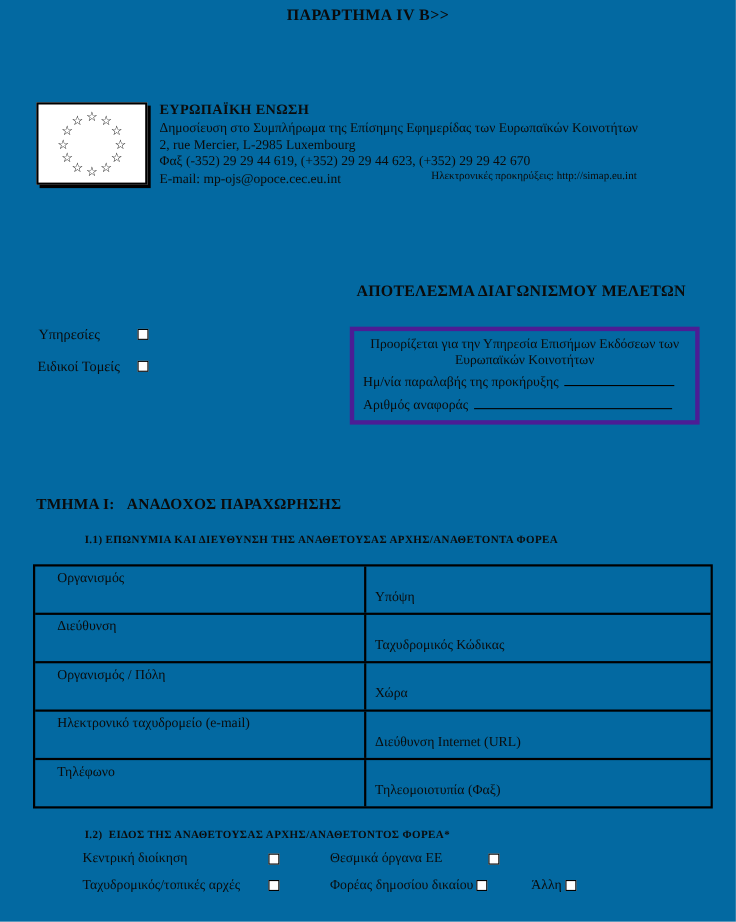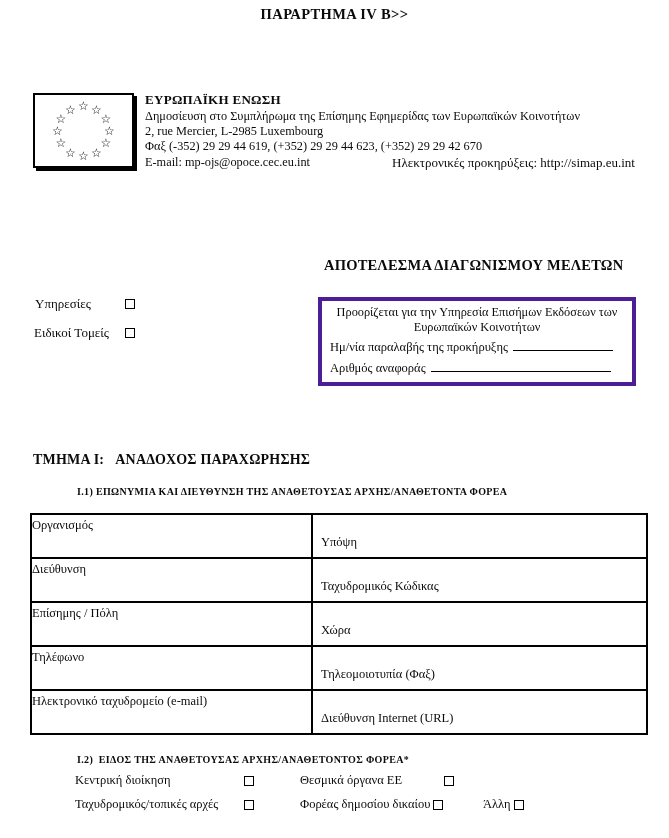--- a/index.html
+++ b/index.html
@@ -1,35 +1,35 @@
 <!DOCTYPE html>
 <html><head>
 <meta charset="utf-8">
 <style>
   html,body { margin:0; padding:0; background:#e8e8e8; }
   #page {
-    position:relative; width:669px; height:838px; background:#ffffff;
+    position:relative; width:669px; height:838px; background:#0369a1;
     font-family:"Liberation Serif", serif; color:#0b0b0b; overflow:hidden;
     margin:0 auto;
   }
   .abs { position:absolute; }
   .doc-title { top:6px; left:0; width:100%; text-align:center; font-weight:bold; font-size:14.5px; letter-spacing:0.4px; }
 
   
   .flag-box { left:33px; top:93px; width:97px; height:71px; border:2px solid #000; box-shadow:3px 3px 0 #000; background:#fff; }
   .flag-box svg { width:100%; height:100%; display:block; }
   .flag-star { font-family:"DejaVu Sans", sans-serif; font-size:12px; fill:#000; }
 
   
   .hdr-name { left:145px; top:92px; font-weight:bold; font-size:13px; letter-spacing:0.3px; }
   .hdr-line1 { left:145px; top:109px; font-size:12.3px; }
   .hdr-line2 { left:145px; top:124px; font-size:12.3px; }
   .hdr-line3 { left:145px; top:139px; font-size:12.3px; }
   .hdr-email { left:145px; top:155px; font-size:12.3px; }
-  .hdr-enotices { left:392px; top:155px; font-size:13px; }
+  .hdr-enotices { left:392px; top:155px; font-size:10px; }
 
   .result-heading { left:324px; top:257px; width:335px; font-weight:bold; font-size:14.5px; letter-spacing:0.2px; }
 
   .lbl-services { left:35px; top:296px; font-size:13px; }
   .lbl-sectors  { left:34px; top:325px; font-size:13px; }
 
   .cb { position:absolute; width:8px; height:8px; border:1px solid #000; background:#fff; }
 
   
   .office-box { left:318px; top:297px; width:310px; height:81px; border:4px solid #4c1d95; }
@@ -42,21 +42,21 @@
 
   .sec-heading { left:33px; top:452px; font-weight:bold; font-size:14px; white-space:pre; letter-spacing:0.2px; }
   .sub-heading { font-weight:bold; font-size:10px; letter-spacing:0.35px; white-space:pre;margin-left:44px; }
   .i1-heading { left:33px; top:486px; }
   .i2-heading { left:33px; top:754px; }
 
   
   .i1-table { left:30px; top:513px; width:614px; border:2px solid #000; }
   .trow { display:flex; height:42px; border-bottom:2px solid #000; }
   .trow:last-child { border-bottom:none; }
-  .tcell-l { width:279px; border-right:2px solid #000; padding:3px 0 0 0; font-size:12.5px; }
+  .tcell-l { width:279px; border-right:2px solid #000; padding:3px 0 0 20px; font-size:12.5px; }
   .tcell-r { flex:1; padding:20px 0 0 8px; font-size:12.5px; }
 
   .opt { position:absolute; font-size:12.5px; white-space:nowrap; }
 </style>
 </head>
 <body>
 
 <div id="page">
 
   <div class="abs doc-title">ΠΑΡΑΡΤΗΜΑ IV B&gt;&gt;</div>
@@ -113,30 +113,30 @@
   <div class="abs i1-table">
     <div class="trow">
       <div class="tcell-l">Οργανισμός</div>
       <div class="tcell-r">Υπόψη</div>
     </div>
     <div class="trow">
       <div class="tcell-l">Διεύθυνση</div>
       <div class="tcell-r">Ταχυδρομικός Κώδικας</div>
     </div>
     <div class="trow">
-      <div class="tcell-l">Επίσημης / Πόλη</div>
+      <div class="tcell-l">Οργανισμός / Πόλη</div>
       <div class="tcell-r">Χώρα</div>
+    </div>
+    <div class="trow">
+      <div class="tcell-l">Ηλεκτρονικό ταχυδρομείο (e-mail)</div>
+      <div class="tcell-r">Διεύθυνση Internet (URL)</div>
     </div>
     <div class="trow">
       <div class="tcell-l">Τηλέφωνο</div>
       <div class="tcell-r">Τηλεομοιοτυπία (Φαξ)</div>
-    </div>
-    <div class="trow">
-      <div class="tcell-l">Ηλεκτρονικό ταχυδρομείο (e-mail)</div>
-      <div class="tcell-r">Διεύθυνση Internet (URL)</div>
     </div>
   </div>
 
   <div class="abs sub-heading i2-heading">I.2)  ΕΙΔΟΣ ΤΗΣ ΑΝΑΘΕΤΟΥΣΑΣ ΑΡΧΗΣ/ΑΝΑΘΕΤΟΝΤΟΣ ΦΟΡΕΑ*</div>
 
   <div class="opt" style="left:75px; top:773px;">Κεντρική διοίκηση</div>
   <div class="cb" style="left:244px; top:776px;"></div>
 
   <div class="opt" style="left:300px; top:773px;">Θεσμικά όργανα ΕΕ</div>
   <div class="cb" style="left:444px; top:776px;"></div>

